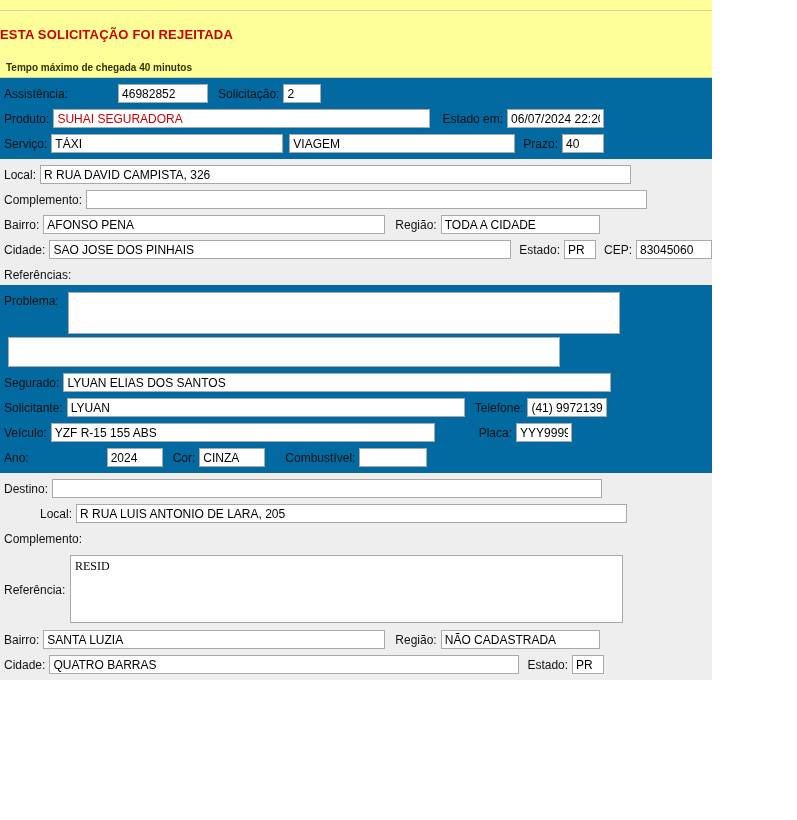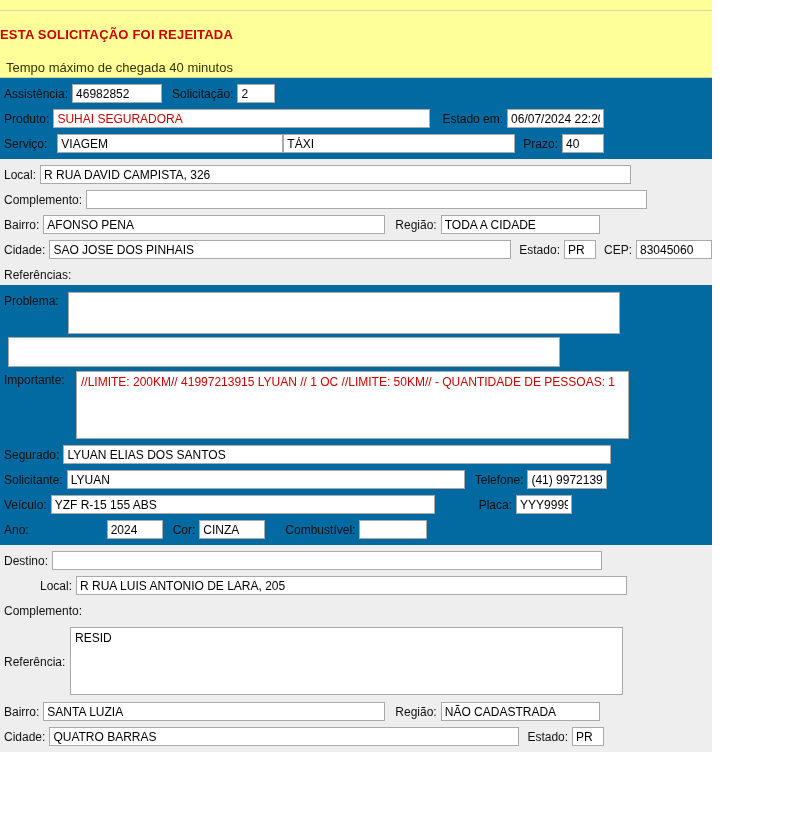--- a/index.html
+++ b/index.html
@@ -47,22 +47,22 @@
     background: #ffff99;
     height: 20px;
     display: flex;
     align-items: center;
     padding-left: 6px;
     box-sizing: border-box;
     border-bottom: 1px solid #cfcfa8;
   }
   .subbanner-text {
     color: #333300;
-    font-weight: normal;
-    font-size: 13px;
+    font-weight: bold;
+    font-size: 10px;
   }
   .section {
     width: 712px;
     box-sizing: border-box;
     padding: 3px 0 3px 0;
   }
   .sec-white { background: #0369a1; }
   .sec-gray  { background: #eeeeee; }
 
   .row {
@@ -136,36 +136,36 @@
   </div>
 
   <div class="subbanner">
     <span class="subbanner-text">Tempo máximo de chegada 40 minutos</span>
   </div>
 
   <div class="section sec-white">
 
     <div class="row">
       <span class="lbl">Assistência:</span>
-      <input class="f" style="width: 90px;" value="46982852">
+      <input class="f" style="width: 90px; margin-left: 46px;" value="46982852">
       <span class="lbl" style="margin-left:10px">Solicitação:</span>
       <input class="f" style="width: 38px;" value="2">
     </div>
 
     <div class="row">
       <span class="lbl">Produto:</span>
       <input class="f red" style="width: 377px;" value="SUHAI SEGURADORA">
       <span class="lbl" style="margin-left:12px">Estado em:</span>
       <input class="f" style="width: 97px;" value="06/07/2024 22:20">
     </div>
 
     <div class="row">
       <span class="lbl">Serviço:</span>
+      <input class="f" style="width: 232px;" value="TÁXI">
       <input class="f" style="width: 226px; margin-left: 6px;" value="VIAGEM">
-      <input class="f" style="width: 232px;" value="TÁXI">
       <span class="lbl" style="margin-left:8px">Prazo:</span>
       <input class="f" style="width: 42px;" value="40">
     </div>
 
   </div>
 
   <div class="section sec-gray">
 
     <div class="row">
       <span class="lbl">Local:</span>
@@ -203,24 +203,20 @@
 
     <div class="ta-row" style="margin-top:4px">
       <span class="lbl" style="width:60px">Problema:</span>
       <textarea class="f" style="width: 552px; height: 42px;"></textarea>
     </div>
 
     <div class="ta-row" style="margin-top:3px;padding-left:8px">
       <textarea class="f" style="width: 552px; height: 30px;"></textarea>
     </div>
 
-    <div class="ta-row" style="margin-top:4px">
-      <span class="lbl" style="width:68px">Importante:</span>
-      <textarea class="f red" style="width: 553px; height: 68px;">//LIMITE: 200KM// 41997213915 LYUAN // 1 OC //LIMITE: 50KM// - QUANTIDADE DE PESSOAS: 1</textarea>
-    </div>
 
     <div class="row" style="margin-top:3px">
       <span class="lbl">Segurado:</span>
       <input class="f" style="width: 548px;" value="LYUAN ELIAS DOS SANTOS">
     </div>
 
     <div class="row">
       <span class="lbl">Solicitante:</span>
       <input class="f" style="width: 398px;" value="LYUAN">
       <span class="lbl" style="margin-left:10px">Telefone:</span>
@@ -256,21 +252,21 @@
       <span class="lbl" style="margin-left:36px">Local:</span>
       <input class="f" style="width: 551px;" value="R RUA LUIS ANTONIO DE LARA, 205">
     </div>
 
     <div class="row">
       <span class="lbl">Complemento:</span>
     </div>
 
     <div class="ta-row" style="margin-top:4px">
       <span class="lbl" style="width:62px;padding-top:28px">Referência:</span>
-      <textarea class="f" style="width: 553px; height: 68px;">RESID</textarea>
+      <textarea class="f" style="width: 553px; height: 68px; font-family: Liberation Serif, serif;">RESID</textarea>
     </div>
 
     <div class="row" style="margin-top:4px">
       <span class="lbl">Bairro:</span>
       <input class="f" style="width: 342px;" value="SANTA LUZIA">
       <span class="lbl" style="margin-left:10px">Região:</span>
       <input class="f" style="width: 159px;" value="NÃO CADASTRADA">
     </div>
 
     <div class="row">

